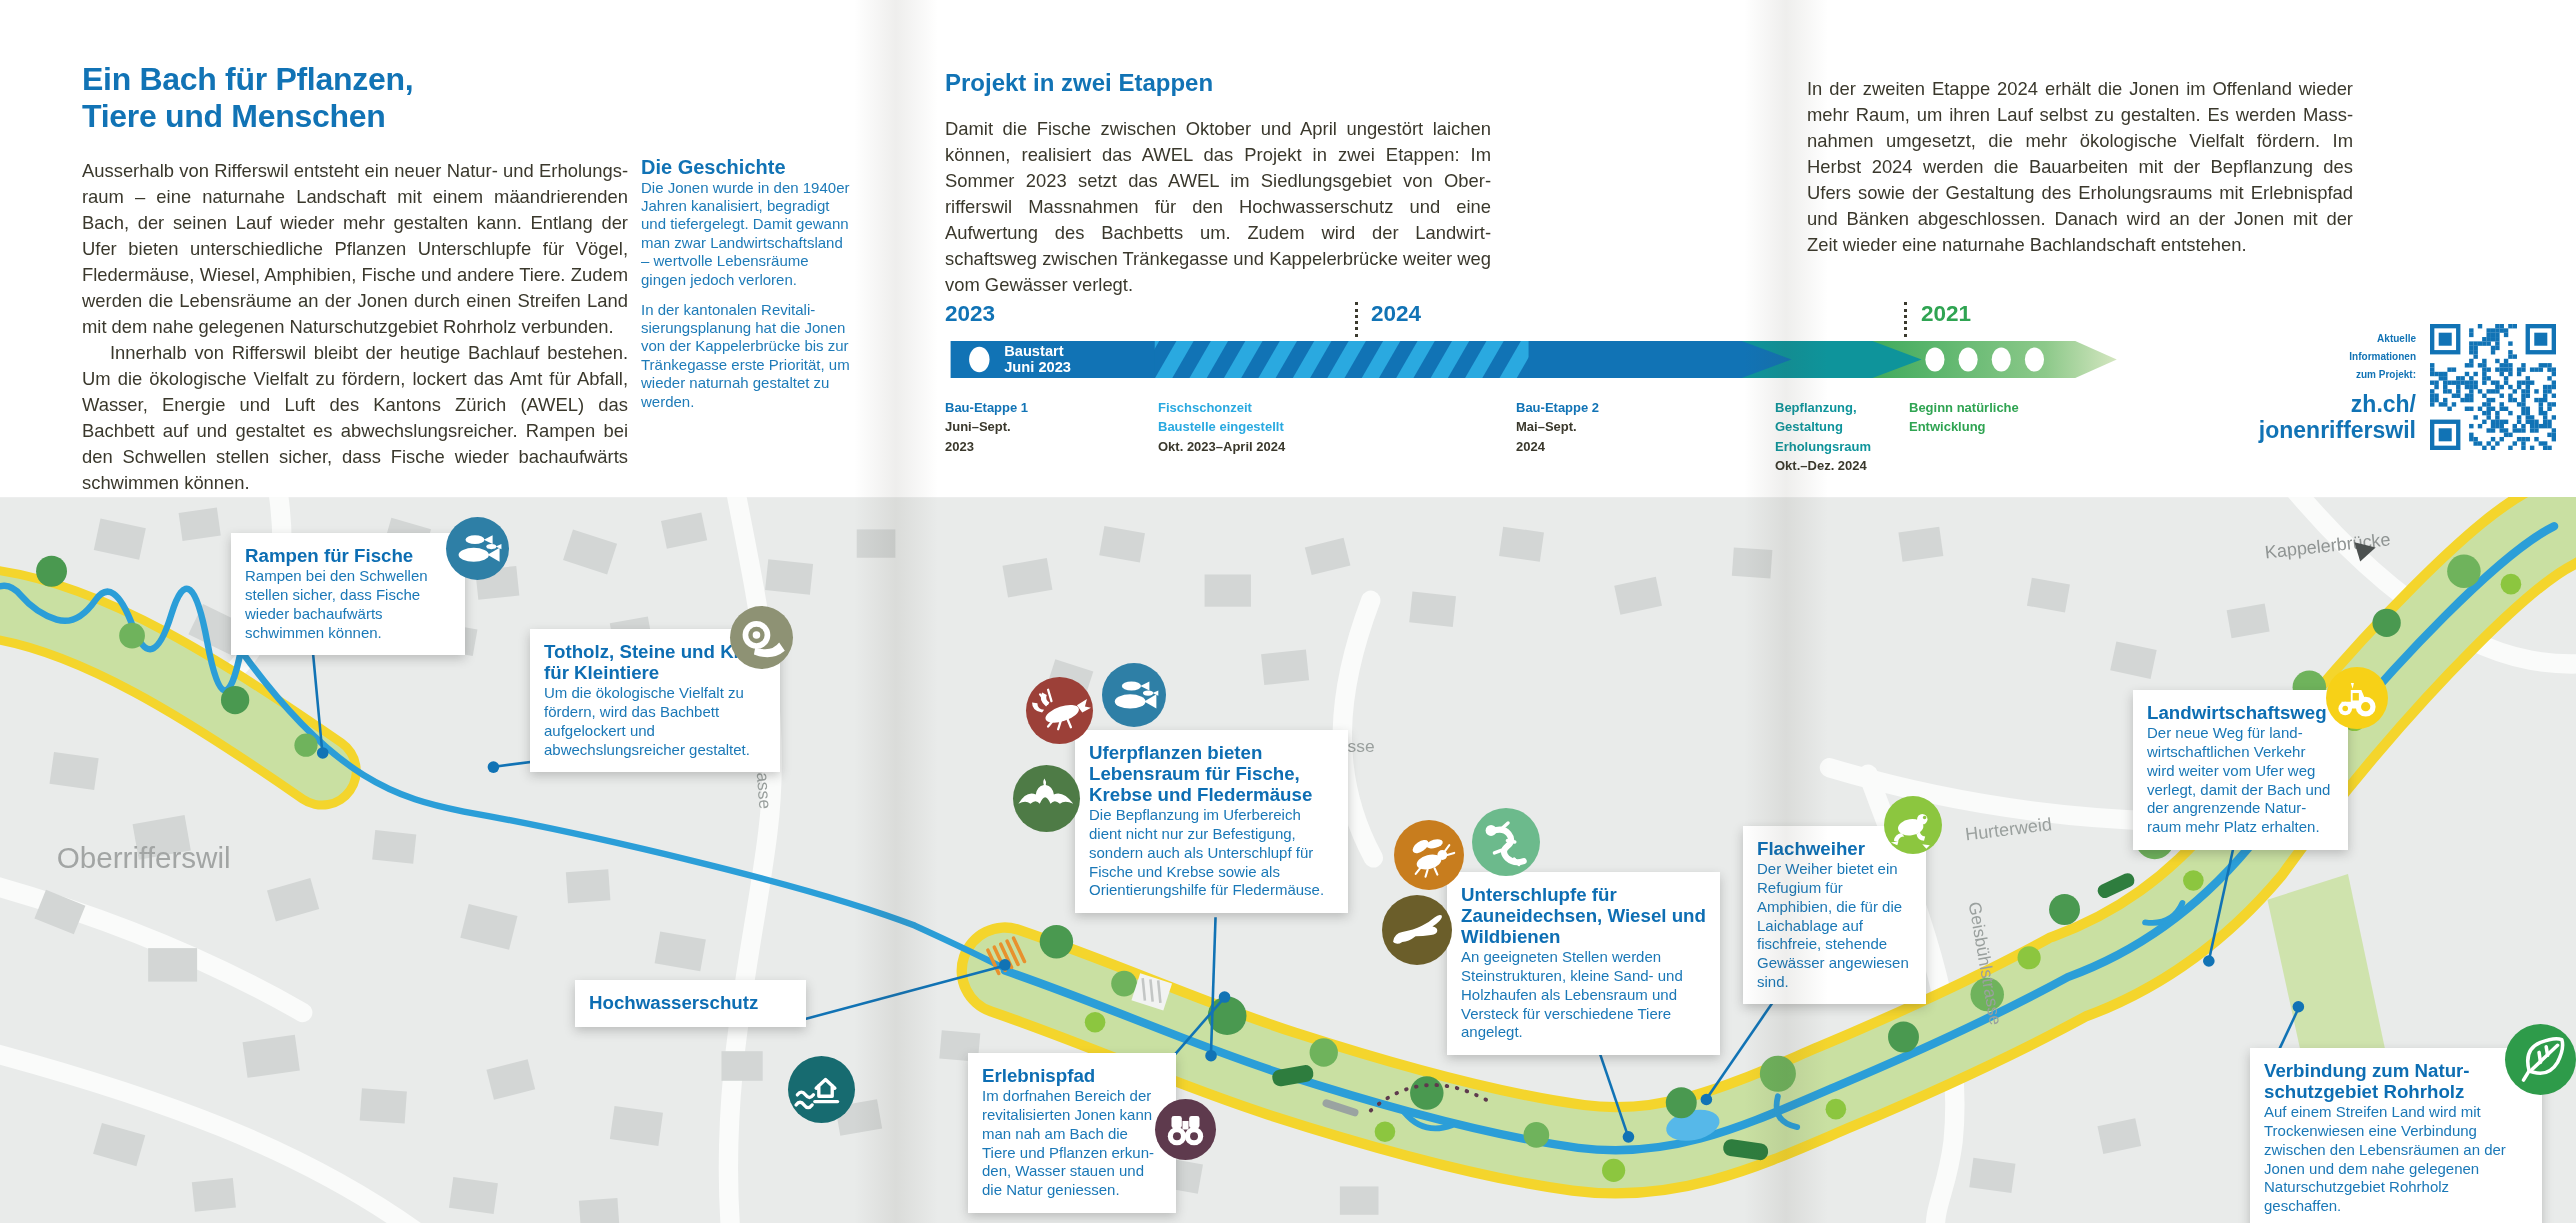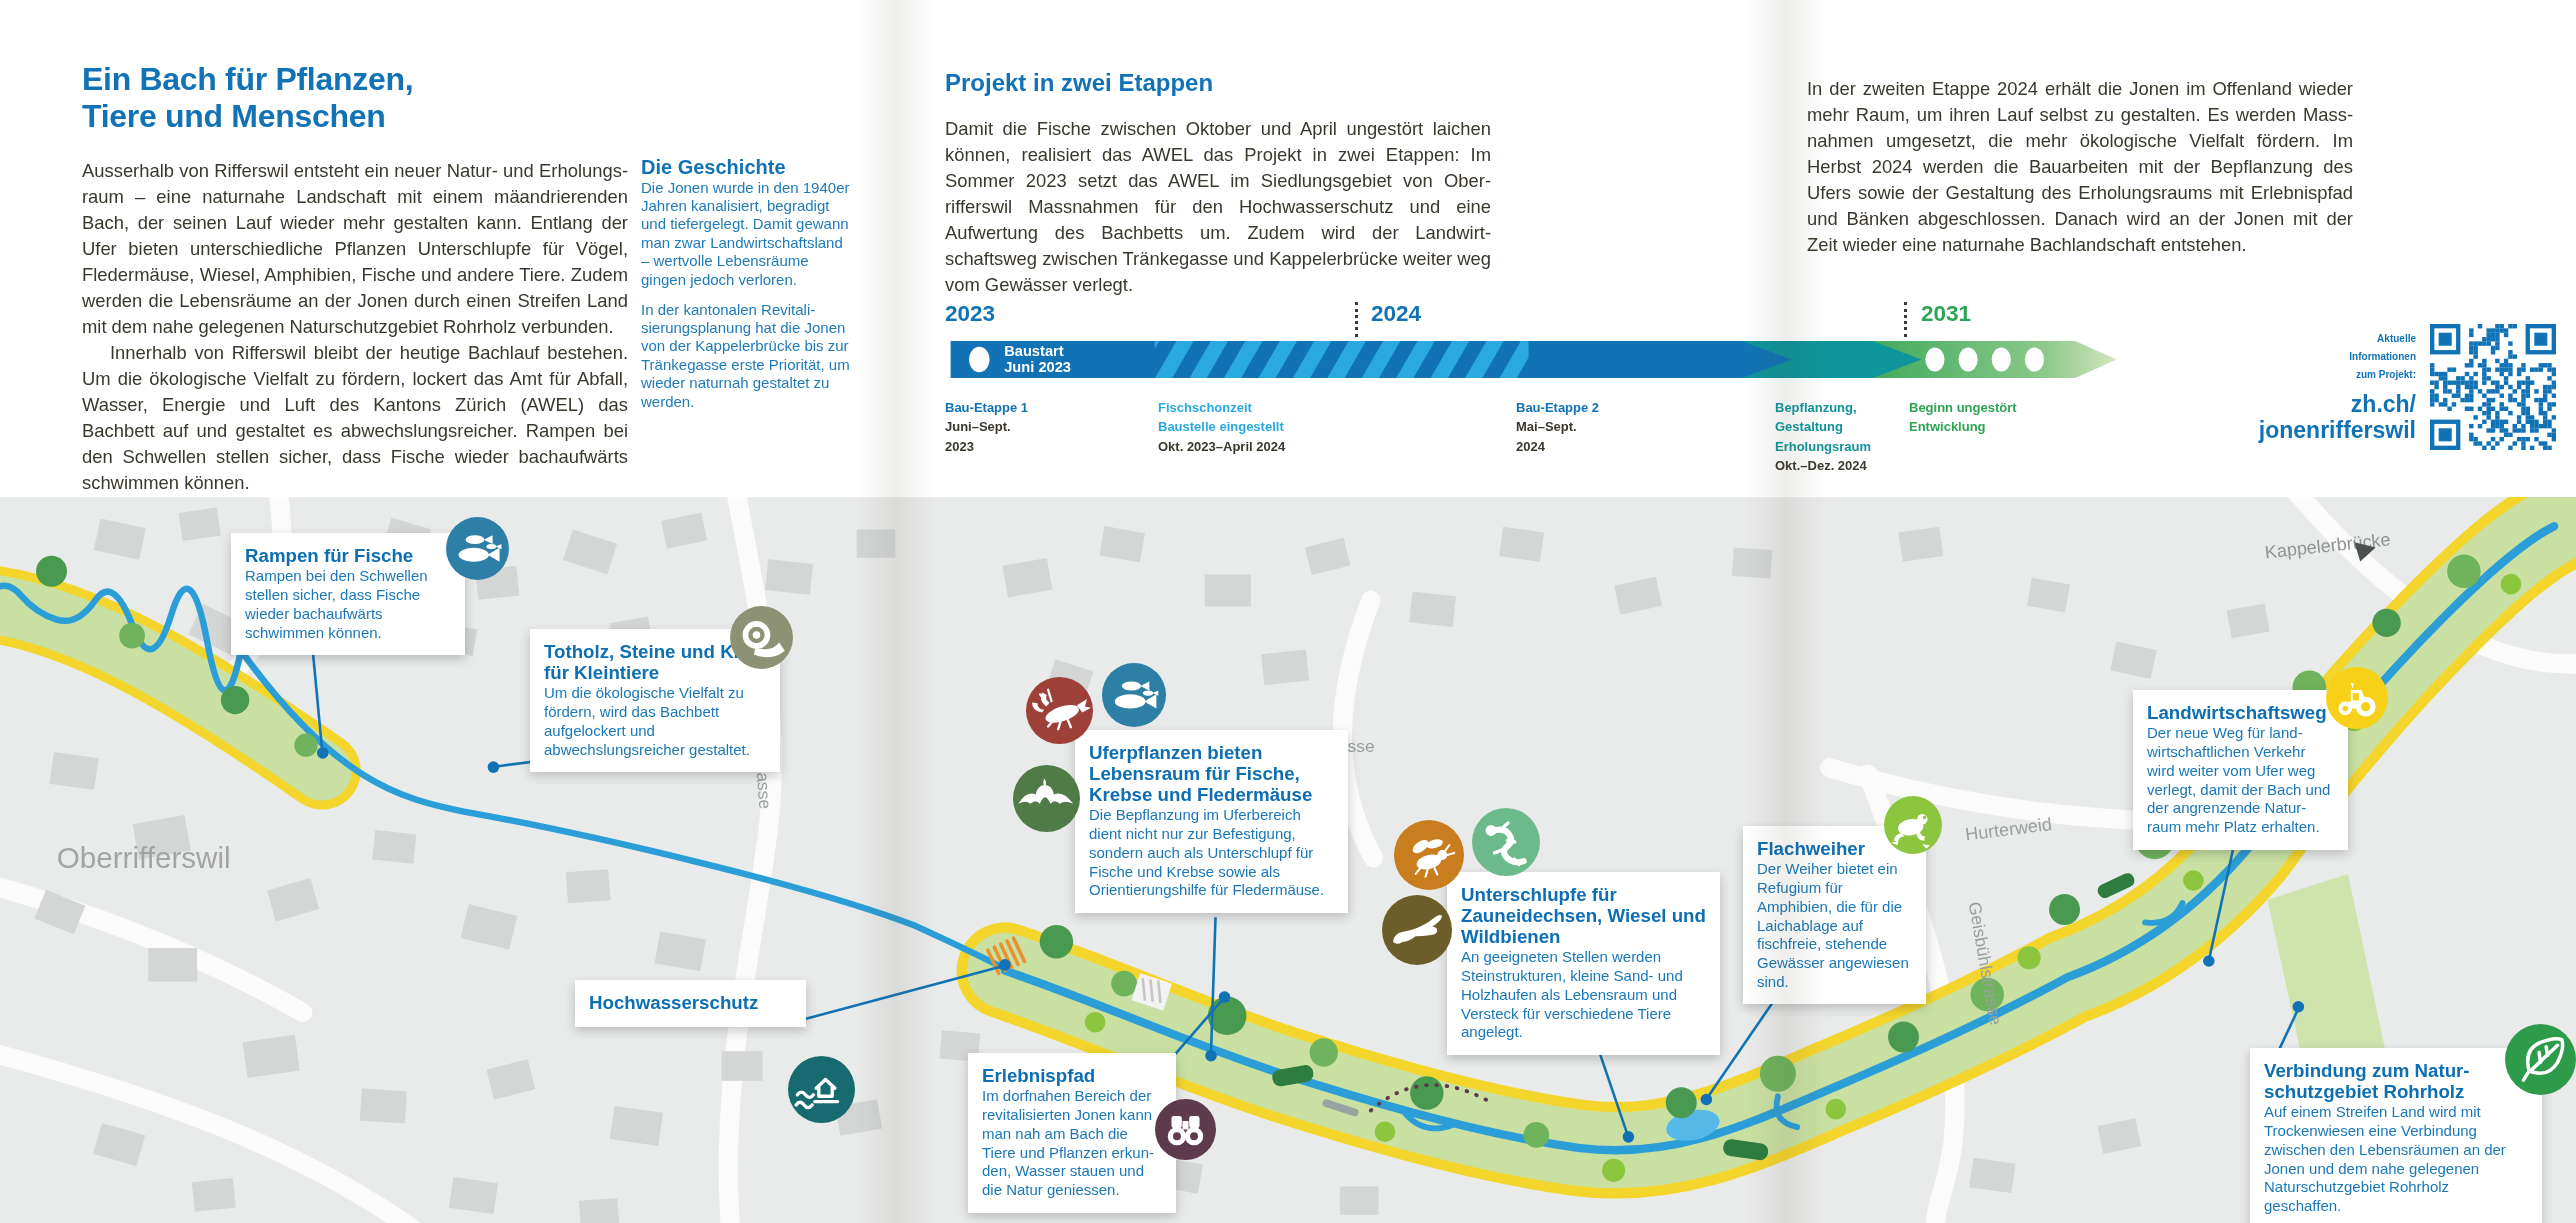--- a/index.html
+++ b/index.html
@@ -67,21 +67,21 @@
 
   <div class="abs bodytext" style="left:1807px;top:76px;width:546px;">
     <p>In der zweiten Etappe 2024 erhält die Jonen im Offenland wieder mehr Raum, um ihren Lauf selbst zu gestalten. Es werden Mass­nahmen umgesetzt, die mehr ökologische Vielfalt fördern. Im Herbst 2024 werden die Bauarbeiten mit der Bepflanzung des Ufers sowie der Gestaltung des Erholungsraums mit Erlebnis­pfad und Bänken abgeschlossen. Danach wird an der Jonen mit der Zeit wieder eine naturnahe Bachlandschaft entstehen.</p>
   </div>
 
   <div class="tl">
     <span class="yr" style="left:0;">2023</span>
     <div class="vdots" style="left:410px;"></div>
     <span class="yr" style="left:426px;">2024</span>
     <div class="vdots" style="left:959px;"></div>
-    <span class="yr green" style="left:976px;">2031</span>
+    <span class="yr green" style="left:976px;">2021</span>
 
     <svg class="abs" style="left:0;top:40px;" width="1185" height="37" viewBox="0 0 1840 58">
       <defs>
         <linearGradient id="ggrad" x1="0" y1="0" x2="1" y2="0">
           <stop offset="0" stop-color="#2fa452"></stop>
             <stop offset="0.75" stop-color="#8dc98a"></stop>
           <stop offset="1" stop-color="#d4e6c0"></stop>
         </linearGradient>
         <clipPath id="stripeclip">
             <rect x="320" y="0" width="586" height="58"></rect>
@@ -139,21 +139,21 @@
       <div class="c-dark">Mai–Sept.</div>
       <div class="c-dark">2024</div>
     </div>
     <div class="tl-col" style="left:830px;">
       <div class="c-teal">Bepflanzung,</div>
       <div class="c-teal">Gestaltung</div>
       <div class="c-teal">Erholungsraum</div>
       <div class="c-dark">Okt.–Dez. 2024</div>
     </div>
     <div class="tl-col" style="left:964px;">
-      <div class="c-green">Beginn ungestört</div>
+      <div class="c-green">Beginn natürliche</div>
       <div class="c-green">Entwicklung</div>
     </div>
   </div>
 
   <div class="abs info-small" style="left:2145px;top:330px;width:271px;">
     <div>Aktuelle</div>
       <div>Informationen</div>
       <div>zum Projekt:</div>
   </div>
   <div class="abs info-url" style="left:2145px;top:391px;width:271px;">

